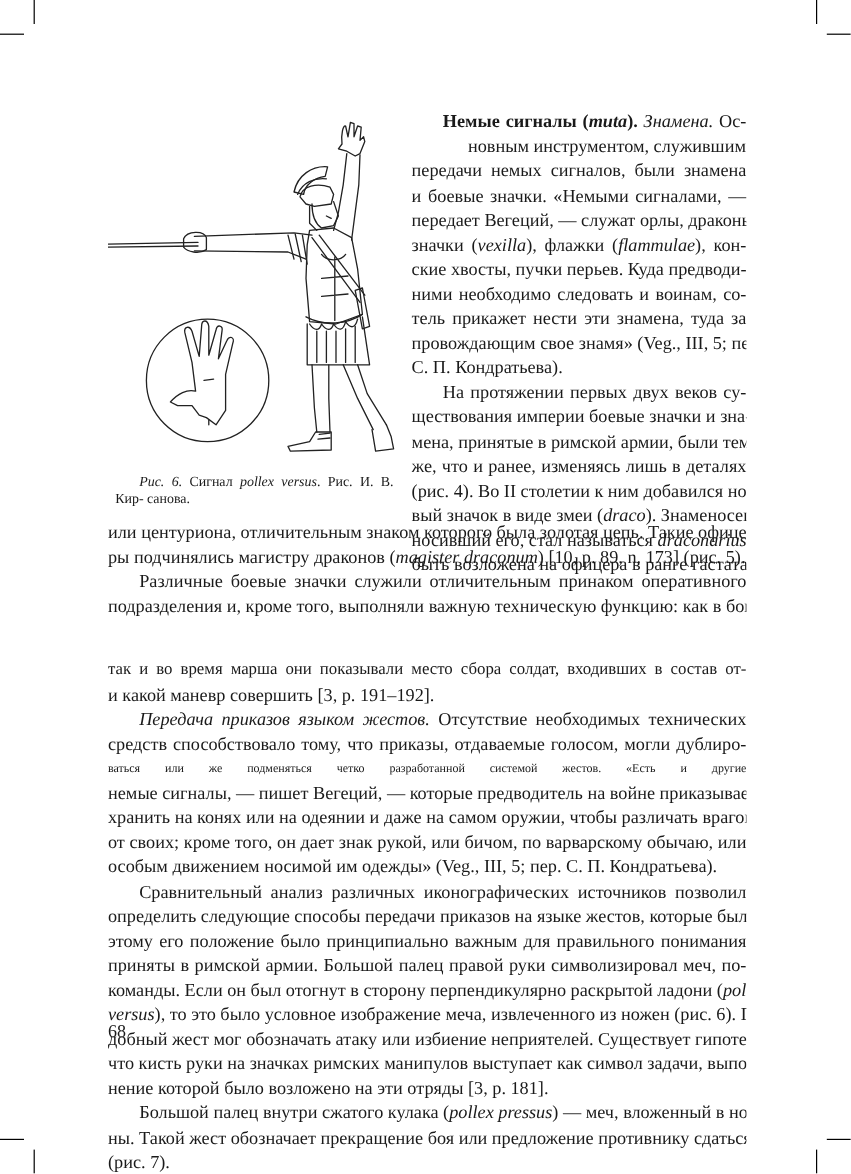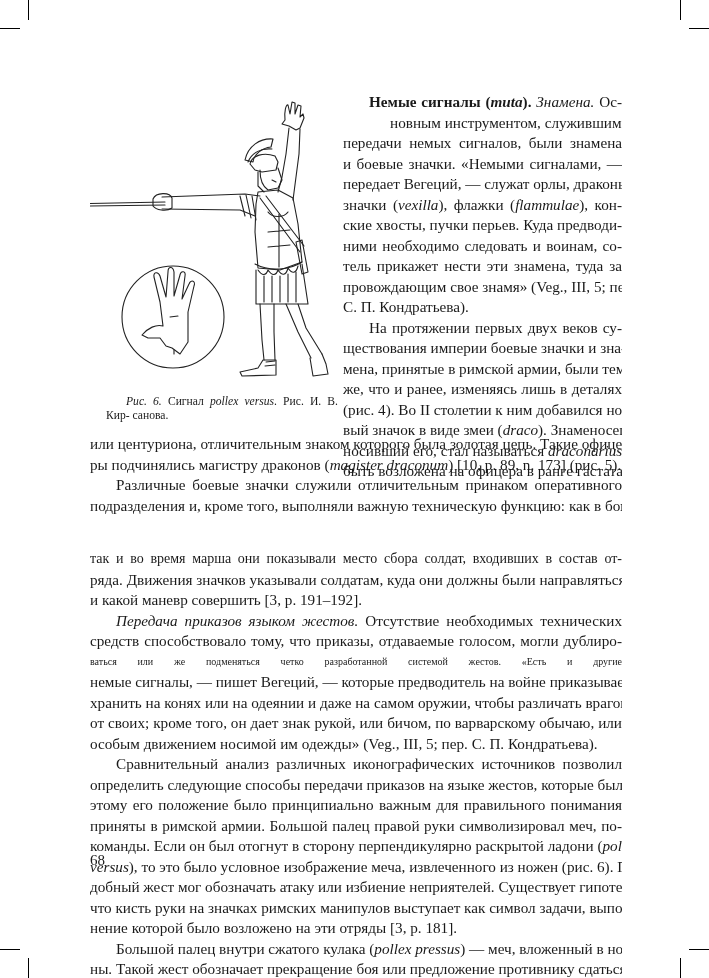--- a/index.html
+++ b/index.html
@@ -1,21 +1,21 @@
 <!DOCTYPE html>
 <html><head>
 <meta charset="utf-8">
 <style>
   html, body { margin: 0; padding: 0; background: #ffffff; }
   body { width: 709px; height: 978px; position: relative; overflow: hidden; font-family: "Liberation Serif", "DejaVu Serif", serif; color: #1a1a1a; }
   .crop { position: absolute; background: #000; }
   .page { position: absolute; left: 90px; top: 92px; width: 532px; }
   .figure { position: absolute; left: 0; top: 0; width: 240px; }
   .figure svg { display: block; }
-  .caption { position: absolute; left: 16px; top: 303px; width: 232px; font-size: 11.6px; line-height: 14px; text-indent: 20px; text-align: justify; }
+  .caption { position: absolute; left: 6px; top: 303px; width: 232px; font-size: 11.6px; line-height: 14px; text-indent: 20px; text-align: justify; }
   .caption i { font-style: italic; }
   .wrap-col { position: absolute; left: 253px; top: 0; width: 279px; }
   .full-col { position: absolute; left: 0; top: 342px; width: 532px; }
   .line { display: block; text-align: justify; text-align-last: justify; white-space: nowrap; overflow: hidden; }
   .line.last { text-align-last: left; }
   .line.first { padding-left: 26px; }
   b { font-weight: bold; }
   .pagenum { position: absolute; left: 90px; top: 852px; font-size: 15px; }
 </style>
 </head>
@@ -105,21 +105,20 @@
       <span class="line" style="font-size: 15.2px; line-height: 20.5px;"><span>вый значок в виде змеи (</span><i>draco</i><span>). Знаменосец,</span></span>
       <span class="line" style="font-size: 15.2px; line-height: 20.5px;"><span>носивший его, стал называться </span><i>draconarius</i></span>
       <span class="line" style="font-size: 15.2px; line-height: 20.5px;"><span>быть возложена на офицера в ранге гастата</span></span>
     </div>
   <div class="full-col" id="full-col">
       <span class="line" style="font-size: 15.2px; line-height: 20.5px;"><span>или центуриона, отличительным знаком которого была золотая цепь. Такие офице-</span></span>
       <span class="line last" style="font-size: 15.2px; line-height: 20.5px;"><span>ры подчинялись магистру драконов (</span><i>magister draconum</i><span>) [10, p. 89, n. 173] (рис. 5).</span></span>
       <span class="line first" style="font-size: 15.2px; line-height: 20.5px;"><span>Различные боевые значки служили отличительным принаком оперативного</span></span>
       <span class="line" style="font-size: 15.2px; line-height: 20.5px;"><span>подразделения и, кроме того, выполняли важную техническую функцию: как в бою,</span></span>
       <span class="line" style="font-size: 14px; line-height: 20.5px; margin-top: 33px;"><span>так и во время марша они показывали место сбора солдат, входивших в состав от-</span></span>
-      <span class="line" style="font-size: 15.2px; line-height: 20.5px;"><span>ряда. Движения значков указывали солдатам, куда они должны были направляться</span></span>
       <span class="line last" style="font-size: 15.2px; line-height: 20.5px;"><span>и какой маневр совершить [3, p. 191–192].</span></span>
       <span class="line first" style="font-size: 15.2px; line-height: 20.5px;"><i>Передача приказов языком жестов.</i><span> Отсутствие необходимых технических</span></span>
       <span class="line" style="font-size: 15.2px; line-height: 20.5px;"><span>средств способствовало тому, что приказы, отдаваемые голосом, могли дублиро-</span></span>
       <span class="line" style="font-size: 10px; line-height: 20.5px;"><span>ваться или же подменяться четко разработанной системой жестов. «Есть и другие</span></span>
       <span class="line" style="font-size: 15.2px; line-height: 20.5px;"><span>немые сигналы, — пишет Вегеций, — которые предводитель на войне приказывает</span></span>
       <span class="line" style="font-size: 15.2px; line-height: 20.5px;"><span>хранить на конях или на одеянии и даже на самом оружии, чтобы различать врагов</span></span>
       <span class="line" style="font-size: 15.2px; line-height: 20.5px;"><span>от своих; кроме того, он дает знак рукой, или бичом, по варварскому обычаю, или</span></span>
       <span class="line last" style="font-size: 15.2px; line-height: 20.5px;"><span>особым движением носимой им одежды» (Veg., III, 5; пер. С. П. Кондратьева).</span></span>
       <span class="line first" style="font-size: 15.2px; line-height: 20.5px;"><span>Сравнительный анализ различных иконографических источников позволил</span></span>
       <span class="line" style="font-size: 15.2px; line-height: 20.5px;"><span>определить следующие способы передачи приказов на языке жестов, которые были</span></span>

